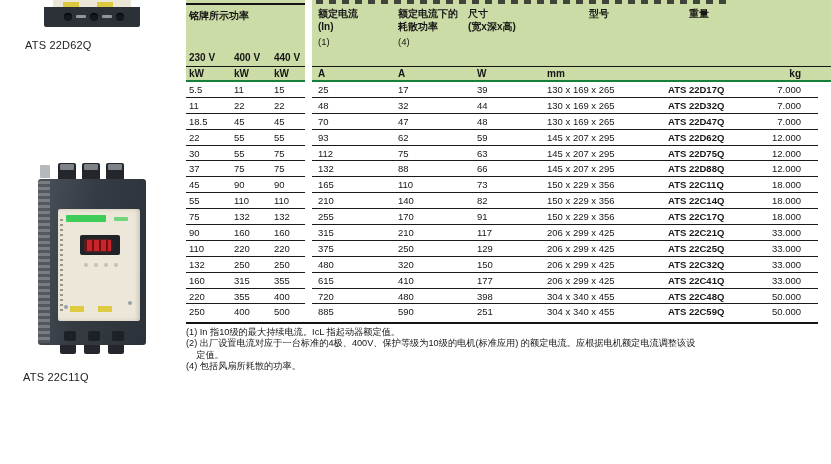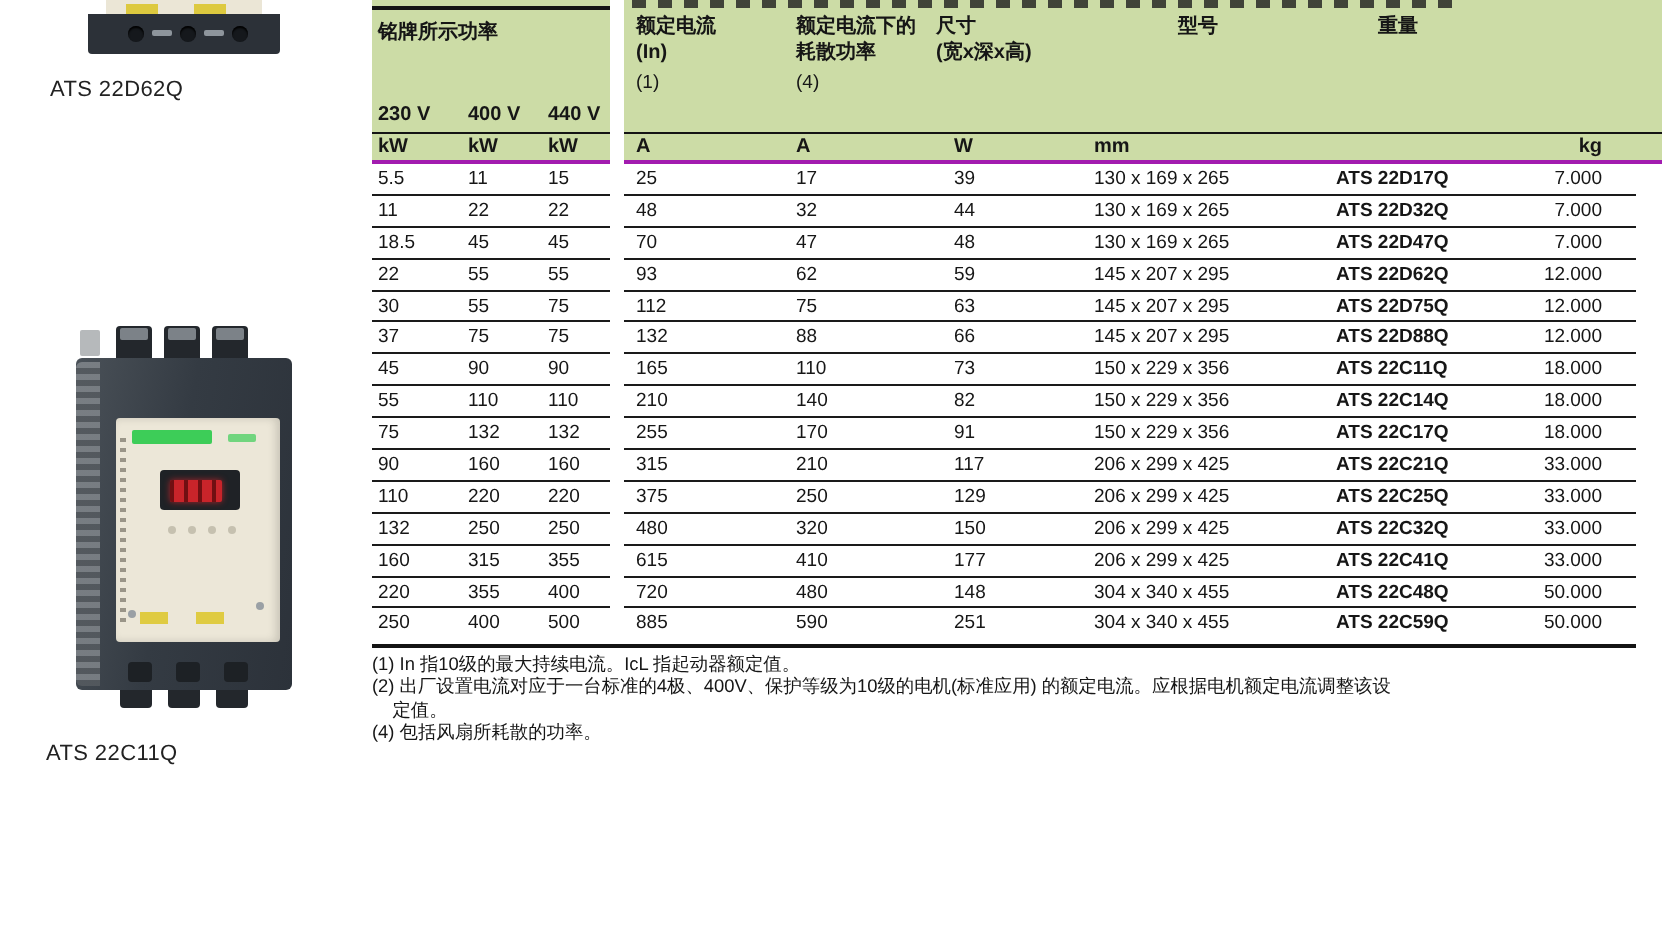--- a/index.html
+++ b/index.html
@@ -19,21 +19,21 @@
 
   .hcols { position:absolute; top:7px; left:0; display:flex; }
   .hcol  { box-sizing:border-box; padding-left:6px; font-size:10px; font-weight:bold; line-height:13px; }
   .hcol .note { display:block; font-weight:normal; font-size:9.5px; margin-top:2px; }
   .hcol .sub  { display:block; }
   .hc4 { width:80px; } .hc5 { width:79px; } .hc6 { width:70px; }
   .hc7 { width:121px; } .hc8 { width:100px; }
   .hc9 { width:56px; text-align:right; padding-right:30px; padding-left:0; }
 
   .units-row { position:absolute; top:66px; left:0; width:100%; height:16px; box-sizing:border-box;
-               border-top:1px solid #141414; border-bottom:2px solid #a21caf;
+               border-top:1px solid #141414; border-bottom:2px solid #15803d;
                display:flex; align-items:center; font-weight:bold; font-size:10px; }
   .units-row span { box-sizing:border-box; padding-left:3px; }
   .units-row .uc { padding-left:6px; }
   .ukg { text-align:right; padding-right:17px; padding-left:0 !important; }
 
   
   .tbody { position:absolute; left:186px; top:82px; width:632px; }
   .row   { display:flex; height:15.9px; }
   .grp-l { width:119px; display:flex; border-bottom:1px solid #1a1a1a; box-sizing:border-box; }
   .gapcol{ width:7px; }
@@ -400,21 +400,21 @@
       <div class="row">
         <div class="grp-l">
           <div class="cell c1">220</div>
           <div class="cell c2">355</div>
           <div class="cell c3">400</div>
         </div>
         <div class="gapcol"></div>
         <div class="grp-r">
           <div class="cell c4">720</div>
           <div class="cell c5">480</div>
-          <div class="cell c6">148</div>
+          <div class="cell c6">398</div>
           <div class="cell c7">304 x 340 x 455</div>
           <div class="cell c8">ATS 22C48Q</div>
           <div class="cell c9">50.000</div>
         </div>
       </div>
       <div class="row">
         <div class="grp-l">
           <div class="cell c1">250</div>
           <div class="cell c2">400</div>
           <div class="cell c3">500</div>

